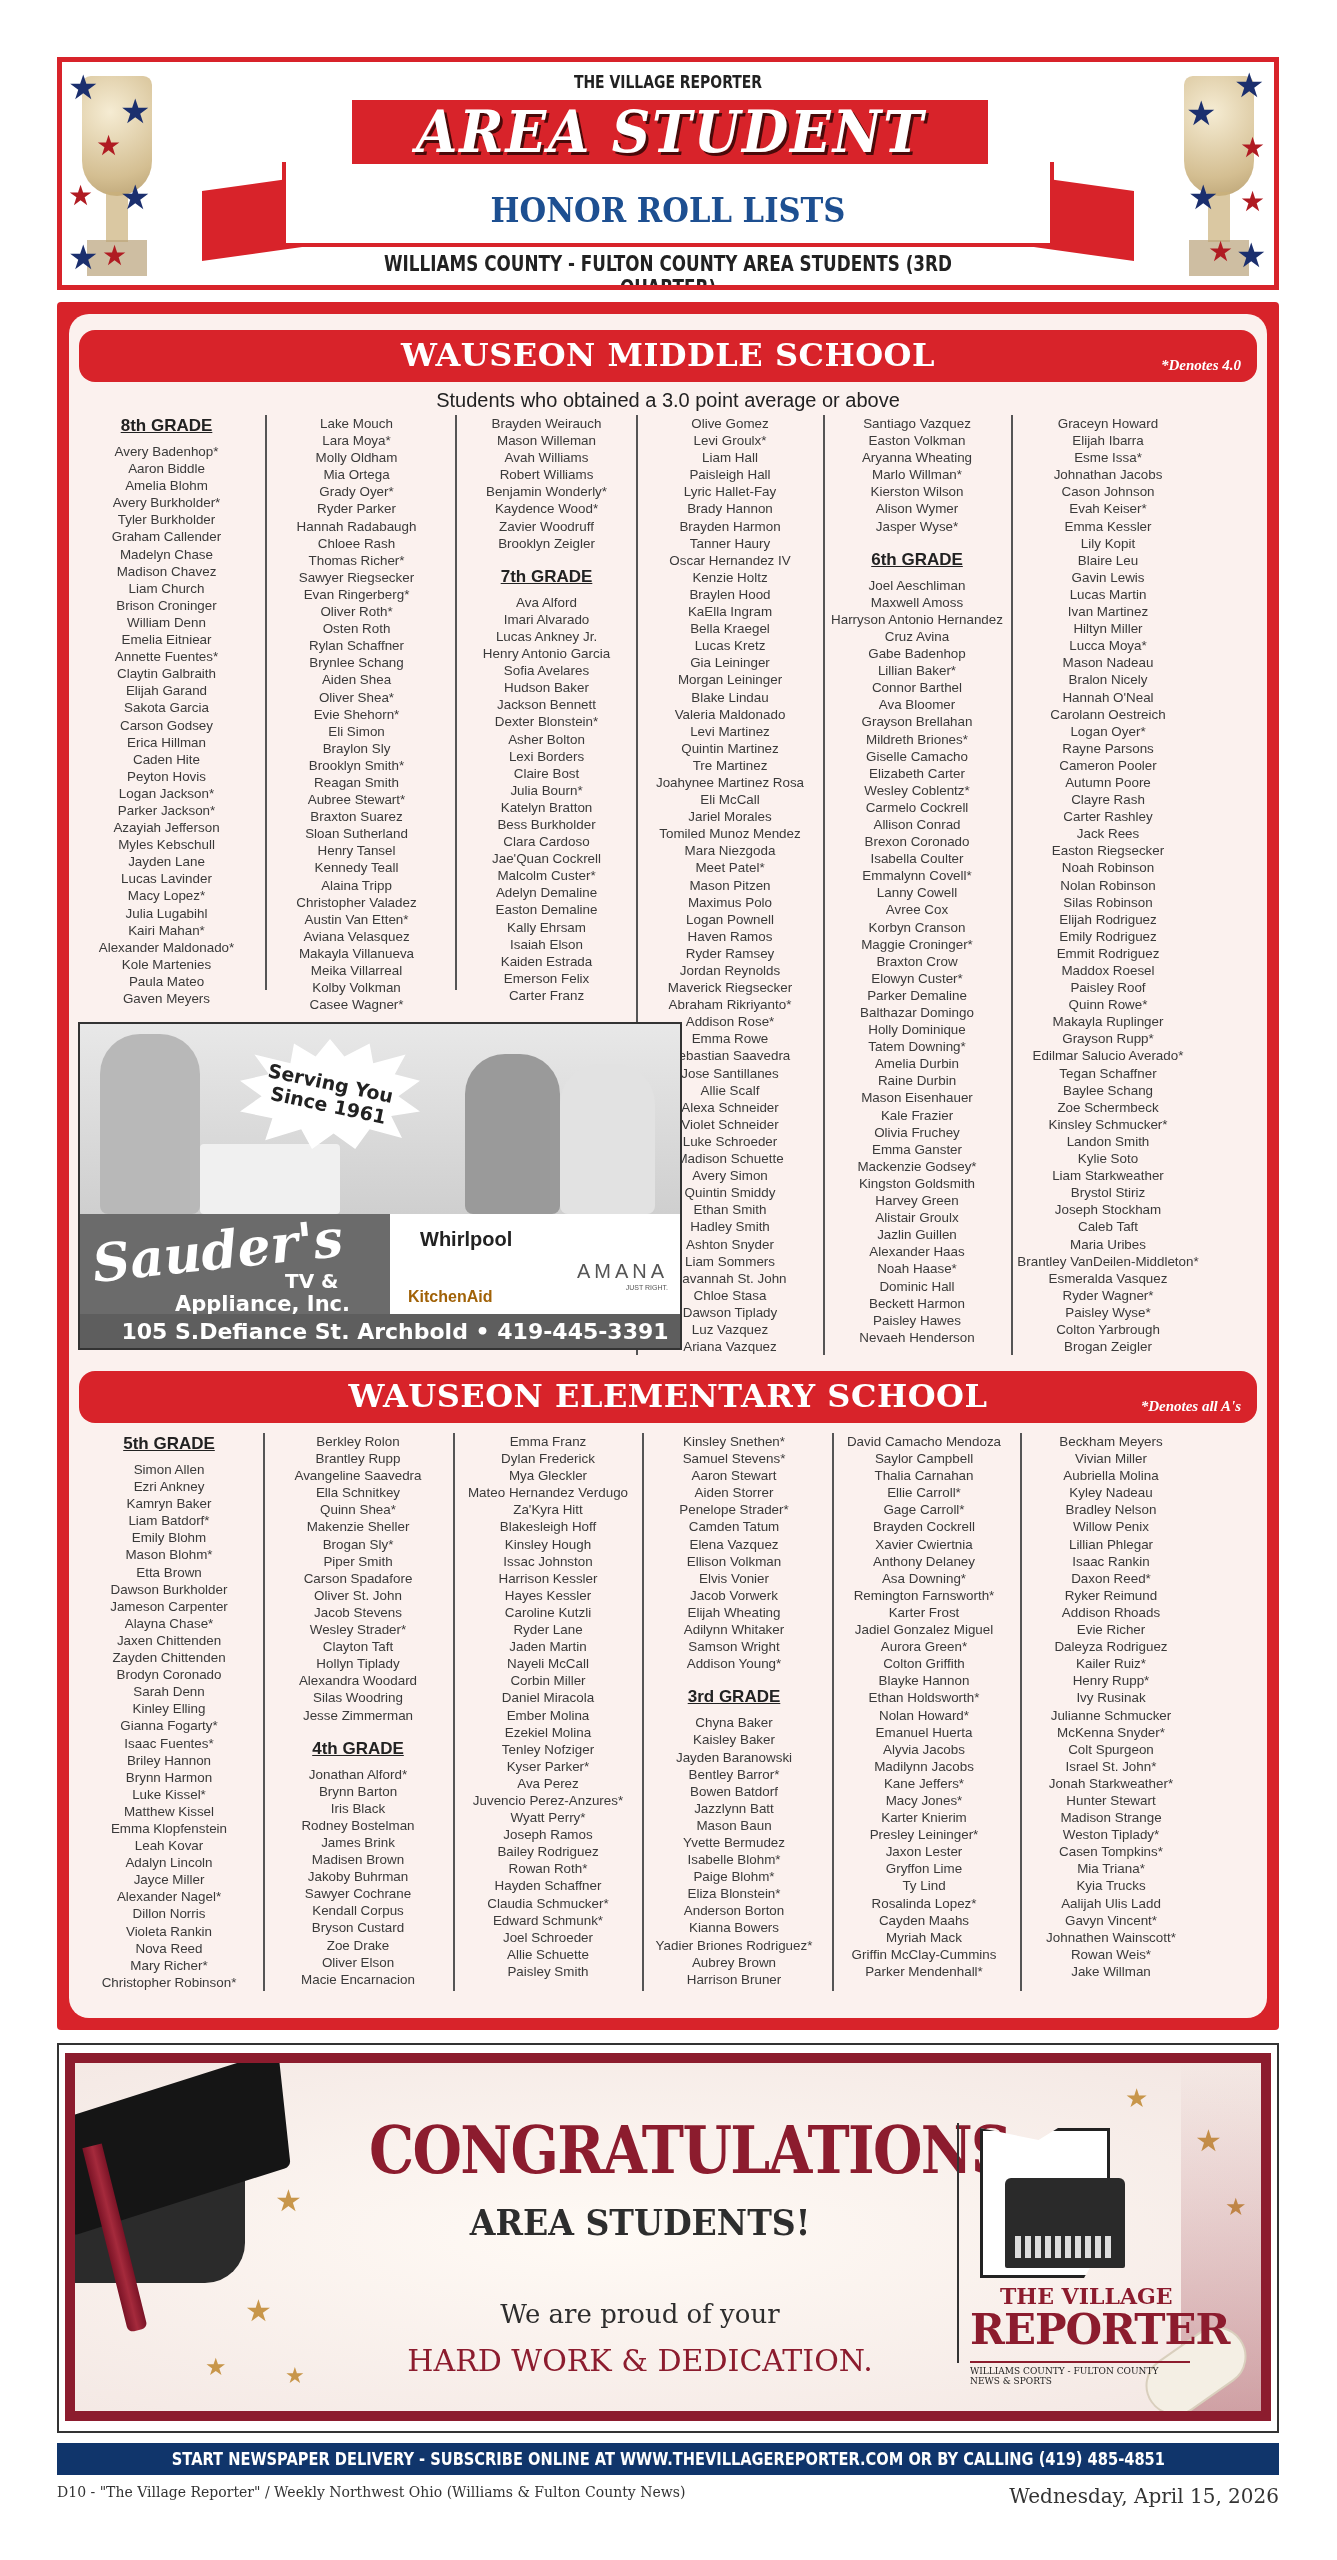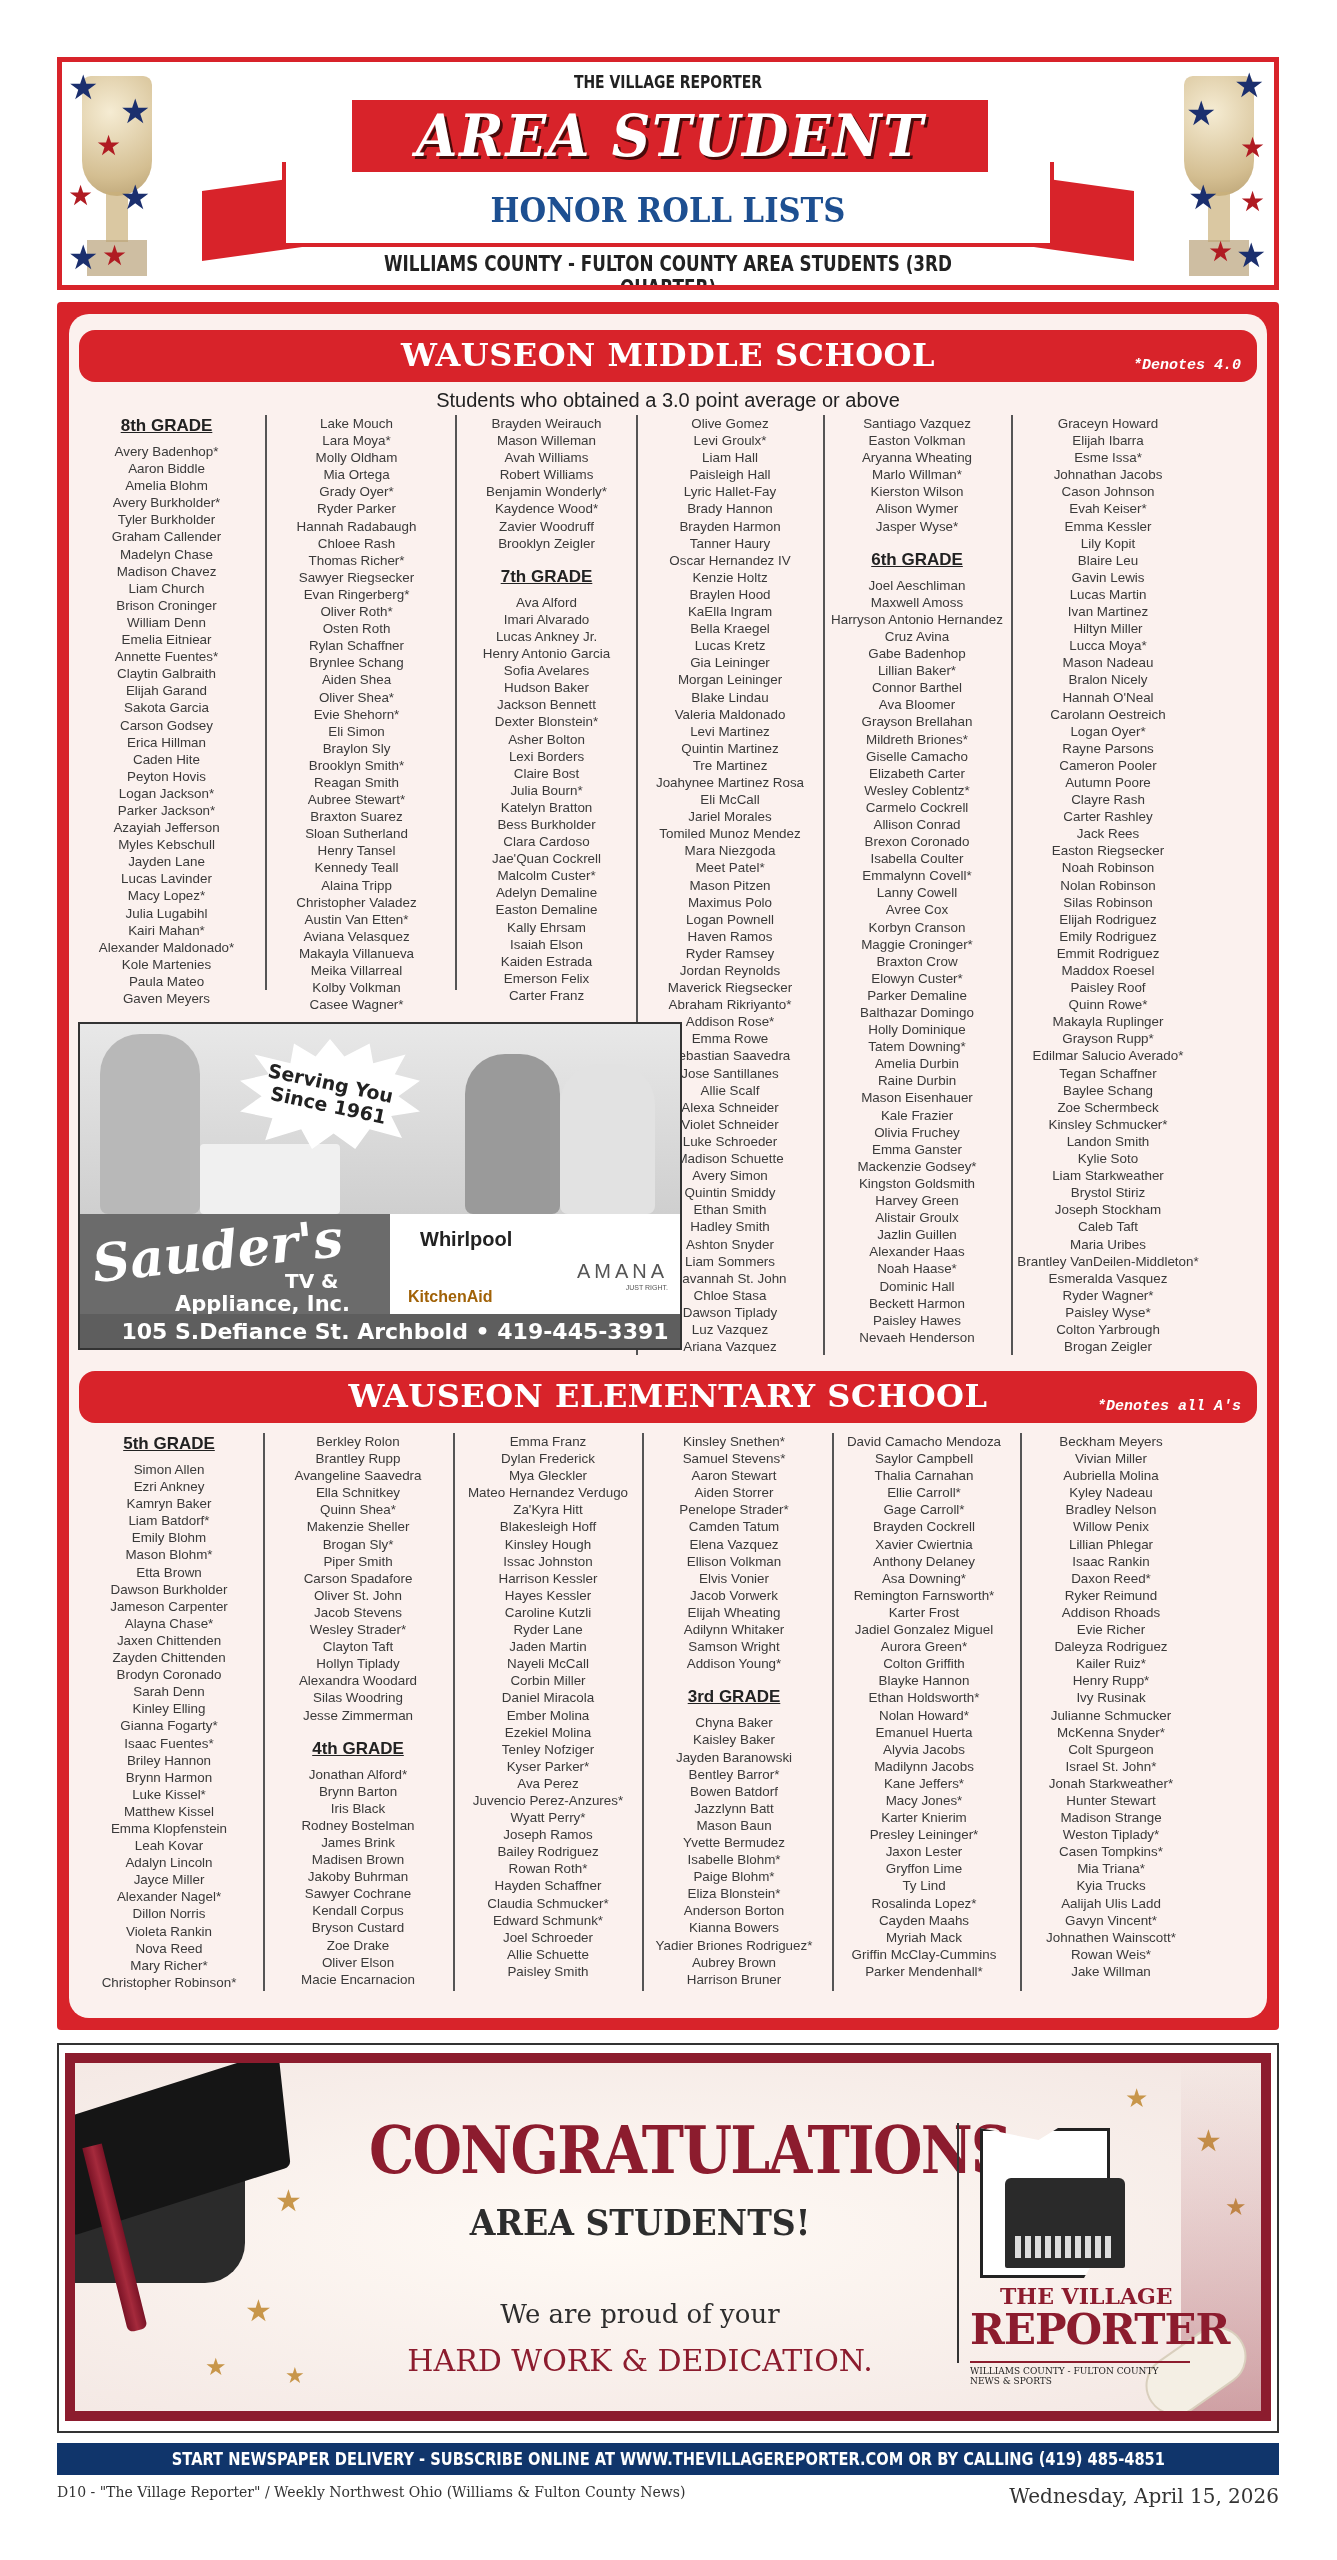--- a/index.html
+++ b/index.html
@@ -6,41 +6,41 @@
   html, body { width: 1337px; background: #ffffff; }
   body { position: relative; height: 2560px; font-family: "Liberation Sans", sans-serif; color: #333; }
 
   
   .header { position: absolute; left: 57px; top: 57px; width: 1222px; height: 233px; border: 5px solid #d8232a; background: #fff; overflow: hidden; }
   .header .pub { position: absolute; top: 10px; left: 0; right: 0; text-align: center; font-family: "DejaVu Sans", sans-serif; font-weight: bold; font-size: 17px; letter-spacing: 0px; color: #222; transform: scaleX(0.82); }
   .ribbon-l, .ribbon-r { position: absolute; top: 115px; width: 200px; height: 70px; background: #d8232a; }
   .ribbon-l { left: 140px; transform: skewY(-8deg); }
   .ribbon-r { right: 140px; transform: skewY(8deg); }
   .ribbon-mid { position: absolute; left: 220px; top: 100px; width: 772px; height: 85px; background: #fff; border: 4px solid #d8232a; border-top: none; }
-  .title-box { position: absolute; left: 290px; top: 38px; width: 636px; height: 72px; background: #d8232a; display: flex; align-items: center; justify-content: center; }
+  .title-box { position: absolute; left: 290px; top: 38px; width: 636px; height: 64px; background: #d8232a; display: flex; align-items: center; justify-content: center; }
   .title-box span { font-family: "DejaVu Serif", serif; font-style: italic; font-weight: bold; font-size: 58px; color: #fff; letter-spacing: 2px; text-shadow: 3px 3px 0 #4a0a0a; transform: scaleX(0.92); }
   .subtitle { position: absolute; left: 220px; top: 128px; width: 772px; text-align: center; font-family: "DejaVu Serif", serif; font-weight: bold; font-size: 34px; color: #1d4f91; transform: scaleX(0.9); }
   .county { position: absolute; left: 240px; top: 190px; width: 732px; text-align: center; font-family: "DejaVu Sans", sans-serif; font-weight: bold; font-size: 21px; color: #222; transform: scaleX(0.8); }
   .trophy { position: absolute; top: 0; width: 110px; height: 223px; }
   .trophy.l { left: 0; }
   .trophy.r { right: 0; }
   .trophy .cup { position: absolute; left: 20px; top: 14px; width: 70px; height: 120px; background: radial-gradient(circle at 40% 30%, #f3e7c8, #c9ae76 70%, #a88a50); border-radius: 10px 10px 40px 40px; opacity: 0.8; }
   .trophy .stem { position: absolute; left: 44px; top: 130px; width: 22px; height: 50px; background: #cbb07a; opacity: 0.7; }
   .trophy .base { position: absolute; left: 25px; top: 178px; width: 60px; height: 36px; background: #b9a27a; opacity: 0.7; }
   .star { position: absolute; font-size: 34px; line-height: 1; }
   .star.b { color: #1b2f6e; }
   .star.r { color: #b01b22; font-size: 28px; }
 
   
   .main { position: absolute; left: 57px; top: 302px; width: 1222px; height: 1728px; background: #d8232a; border-radius: 4px; }
   .main-inner { position: absolute; left: 12px; top: 12px; right: 12px; bottom: 12px; background: #fbf1ee; border-radius: 20px; }
 
   .school-bar { position: absolute; left: 10px; right: 10px; height: 52px; background: #d8232a; border-radius: 16px; }
   .school-bar .name { position: absolute; left: 0; right: 0; top: 6px; text-align: center; font-family: "DejaVu Serif", serif; font-weight: bold; font-size: 32px; color: #fff; letter-spacing: 0.5px; }
-  .school-bar .note { position: absolute; right: 16px; bottom: 8px; font-family: Liberation Mono, monospace; font-style: italic; font-weight: bold; font-size: 15px; color: #fff; }
+  .school-bar .note { position: absolute; right: 16px; bottom: 8px; font-family: Liberation Serif, serif; font-style: italic; font-weight: bold; font-size: 15px; color: #fff; }
   .caption { position: absolute; left: 0; right: 0; text-align: center; font-family: "Liberation Sans", sans-serif; font-size: 20px; color: #222; }
 
   .col { position: absolute; text-align: center; font-family: "Liberation Sans", sans-serif; font-size: 13.4px; line-height: 17.1px; color: #3a3a3a; }
   .col .n { display: block; white-space: nowrap; }
   .col .grade { display: block; font-weight: bold; font-size: 17px; text-decoration: underline; color: #222; margin-bottom: 6px; line-height: 22px; }
   .col .grade.gap { margin-top: 14px; }
   .vline { position: absolute; width: 1.5px; background: #555; }
 
   
   .ad { position: absolute; left: 9px; top: 708px; width: 604px; height: 328px; border: 2px solid #333; background: #ccc; overflow: hidden; }

